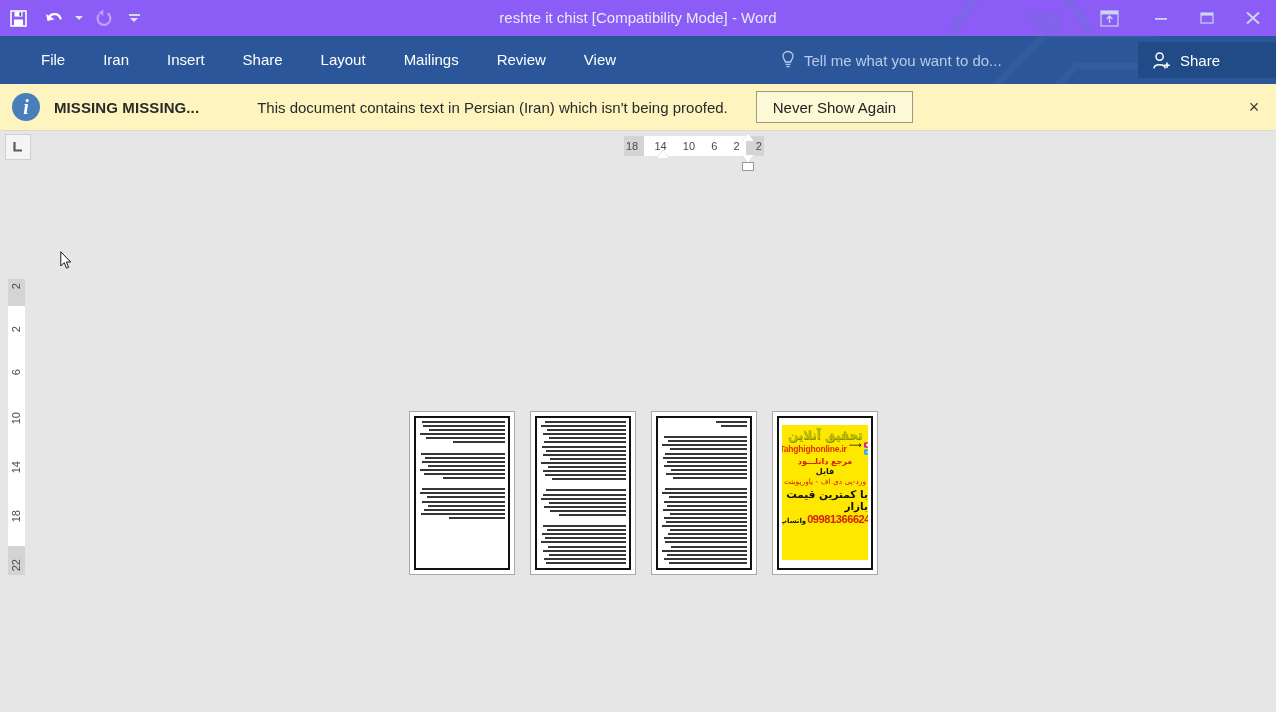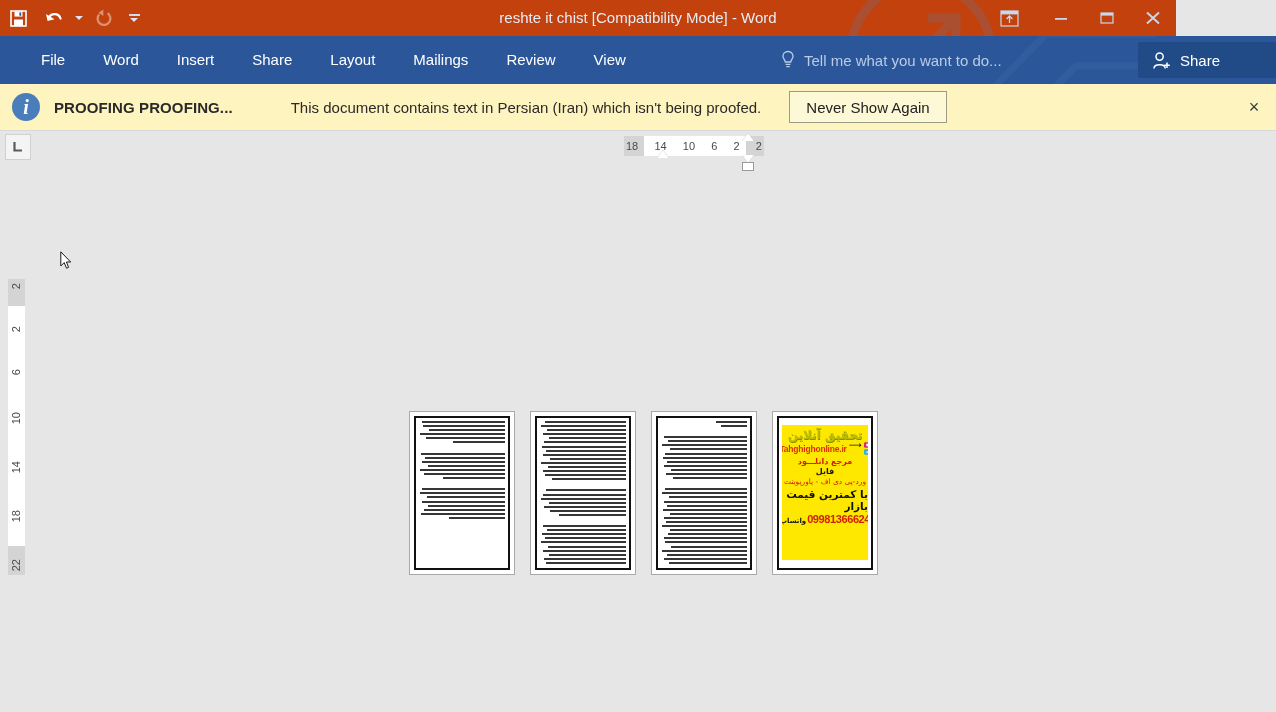--- a/index.html
+++ b/index.html
@@ -13,22 +13,22 @@
     overflow: hidden;
     font-family: "Liberation Sans", sans-serif;
     -webkit-font-smoothing: antialiased;
     position: relative;
   }
 
   
   .titlebar {
     position: absolute;
     left: 0; top: 0;
-    width: 1176px; height: 36px;
-    background: #c2410c;
+    width: 1276px; height: 36px;
+    background: #8b5cf6;
     overflow: hidden;
   }
   .tb-watermark {
     position: absolute;
     right: 150px; top: -52px;
     width: 210px; height: 210px;
     opacity: .22;
     pointer-events: none;
   }
   .tb-watermark svg { display:block; }
@@ -522,21 +522,21 @@
 
   <div class="rb-watermark">
     <svg width="260" height="260" viewBox="0 0 260 260">
       <path d="M-20 190 L70 190 L150 108 L280 108" stroke="#4d77b4" stroke-width="7" fill="none"></path>
       <path d="M-20 222 L100 222 L180 140 L280 140" stroke="#4d77b4" stroke-width="7" fill="none"></path>
     </svg>
   </div>
 
   <div class="tabs">
     <div class="tab">File</div>
-    <div class="tab">Word</div>
+    <div class="tab">Iran</div>
     <div class="tab">Insert</div>
     <div class="tab">Share</div>
     <div class="tab">Layout</div>
     <div class="tab">Mailings</div>
     <div class="tab">Review</div>
     <div class="tab">View</div>
   </div>
 
   <div class="tellme">
     <svg class="bulb" viewBox="0 0 16 20">
@@ -551,21 +551,21 @@
       <circle cx="7.6" cy="5.6" r="3.6" fill="none" stroke="#ffffff" stroke-width="1.5"></circle>
       <path d="M2 17.5 C2 12.6 13.2 12.6 13.2 17.5" fill="none" stroke="#ffffff" stroke-width="1.5"></path>
       <path d="M15 11.4 L15 17 M12.2 14.2 L17.8 14.2" stroke="#ffffff" stroke-width="1.5"></path>
     </svg>
     <span>Share</span>
   </div>
 </div>
 
 <div class="msgbar">
   <div class="msg-info-icon">i</div>
-  <div class="msg-label">PROOFING PROOFING...</div>
+  <div class="msg-label">MISSING MISSING...</div>
   <div class="msg-text">This document contains text in Persian (Iran) which isn't being proofed.</div>
   <div class="never-btn">Never Show Again</div>
   <div class="msg-close">×</div>
 </div>
 
 <div class="workarea">
 
   <div class="tab-selector">
     <svg width="14" height="14" viewBox="0 0 14 14">
       <path d="M3.5 2 L3.5 10.5 L11 10.5" fill="none" stroke="#5a5a5a" stroke-width="2.2"></path>

